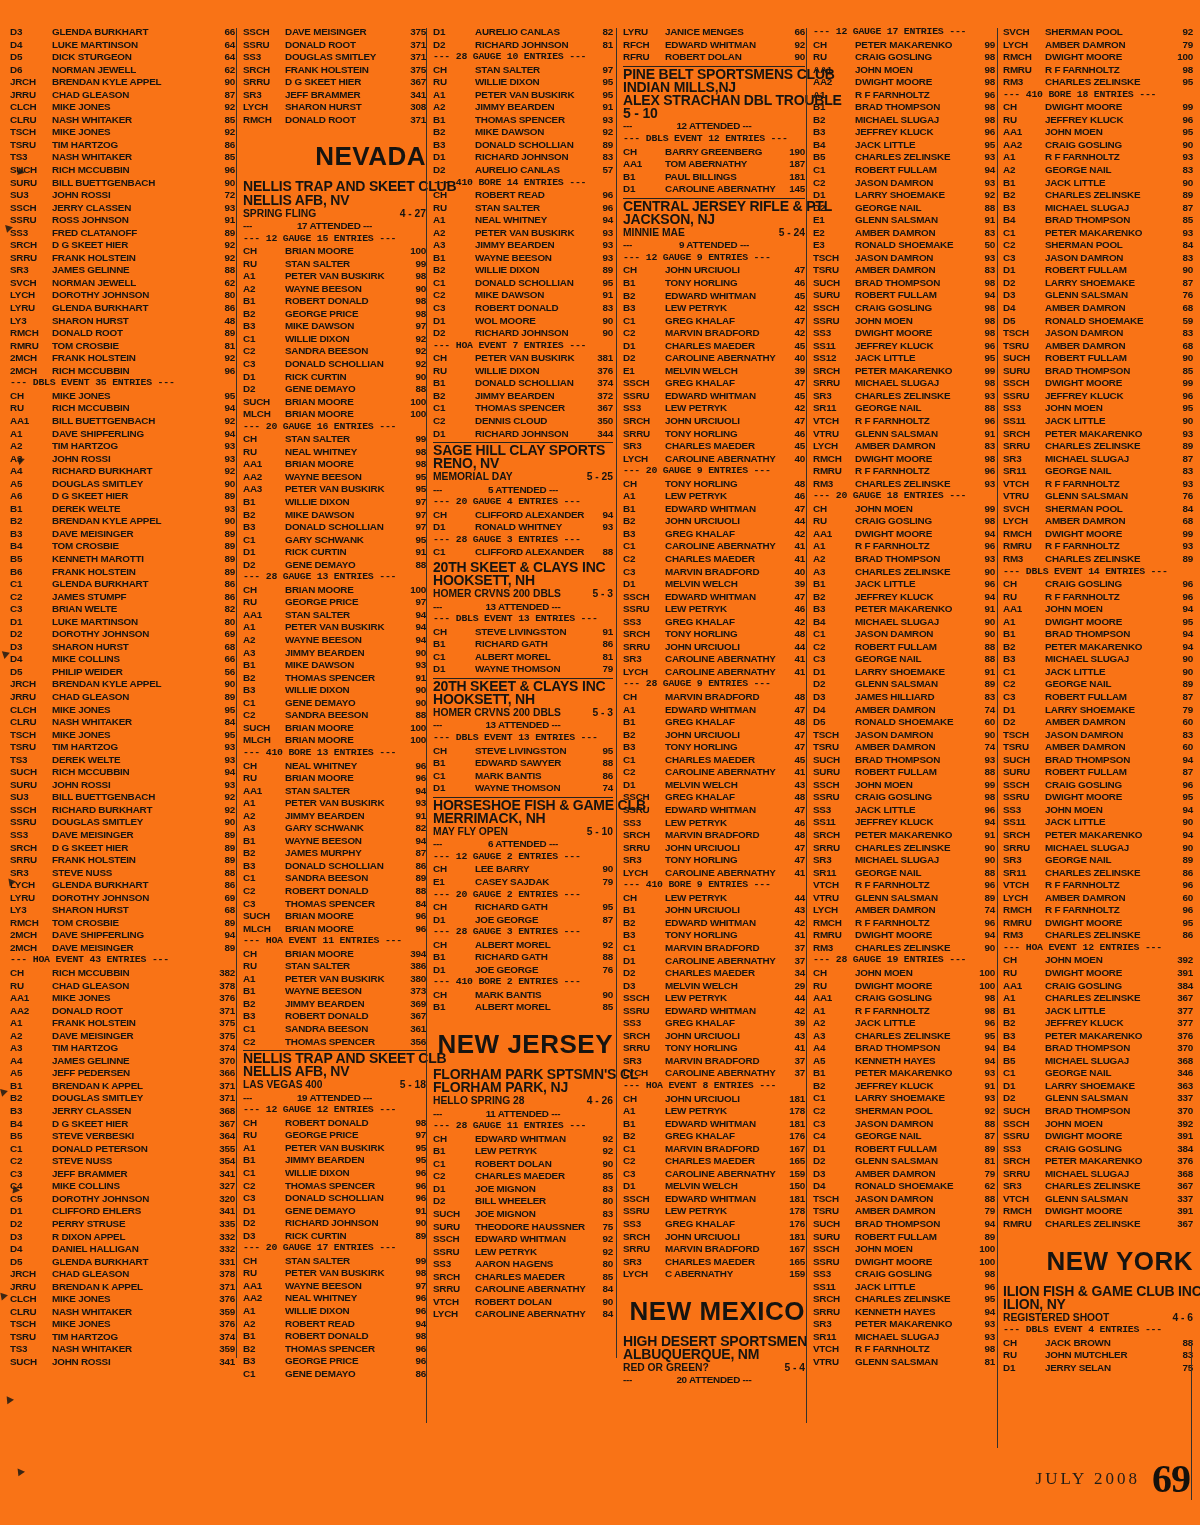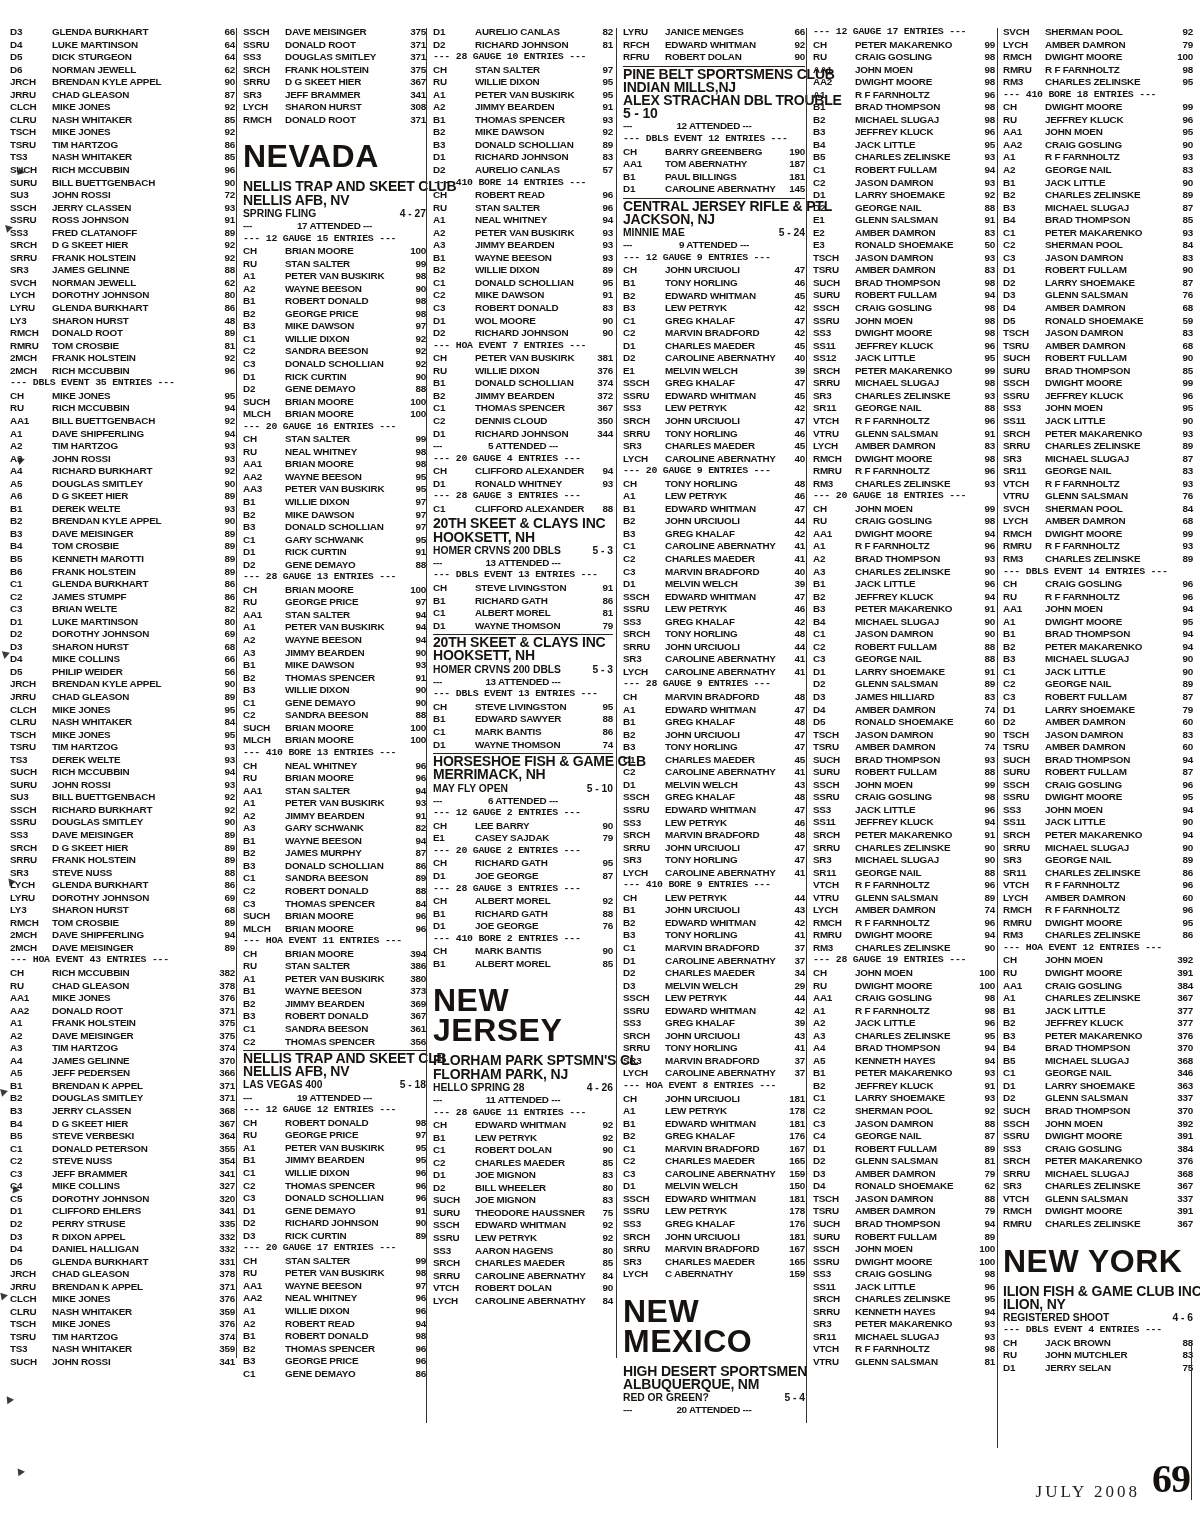--- a/index.html
+++ b/index.html
@@ -1,33 +1,33 @@
 <!DOCTYPE html>
 <html><head>
 <meta charset="utf-8">
 <style>
   html,body{margin:0;padding:0;background:#e8e6e0;}
-  .page{position:relative;width:1200px;height:1525px;background:#ffffff;overflow:hidden;
+  .page{position:relative;width:1200px;height:1525px;background:#f97316;overflow:hidden;
         font-family:"Liberation Sans",sans-serif;font-weight:700;color:#171410;}
   .col{position:absolute;top:26px;}
   .row{display:flex;align-items:baseline;line-height:12.55px;font-size:9.9px;letter-spacing:-0.25px;white-space:nowrap;}
   .cls{flex:none;width:42px;}
   .nm{flex:1;overflow:hidden;}
   .sc{flex:none;min-width:24px;text-align:right;}
   .hdr{line-height:12.55px;font-size:9.9px;letter-spacing:-0.25px;white-space:nowrap;font-family:Liberation Mono, monospace;}
   .att{position:relative;line-height:12.55px;font-size:9.9px;letter-spacing:-0.25px;text-align:center;}
   .att .dashes{position:absolute;left:0;top:0;}
-  .state{font-size:32px;line-height:30px;text-align:left;margin:15px 0 9px;letter-spacing:.5px;}
+  .state{font-size:26px;line-height:30px;text-align:right;margin:15px 0 9px;letter-spacing:.5px;}
   .club{margin-top:2px;}
   .club.rule{border-top:1.6px solid #26231e;padding-top:1px;}
   .club-line{line-height:13.2px;font-size:14px;letter-spacing:-0.2px;white-space:nowrap;}
   .club-ev{display:flex;justify-content:space-between;line-height:13.2px;font-size:10.3px;}
   .divider{position:absolute;width:1.4px;background:#35312b;}
   .artifact{position:absolute;width:0;height:0;border-style:solid;opacity:.85;}
-  .page-footer{position:absolute;left:990px;width:200px;top:1455px;display:flex;align-items:flex-end;justify-content:flex-end;gap:12px;}
+  .page-footer{position:absolute;left:990px;width:200px;top:1455px;display:flex;align-items:center;justify-content:flex-end;gap:12px;}
   .footer-month{font-family:"Liberation Serif",serif;font-weight:400;font-size:17px;letter-spacing:3px;color:#201c16;}
   .footer-page{font-family:"Liberation Serif",serif;font-weight:700;font-size:40px;letter-spacing:-1px;color:#14110c;}
 </style>
 </head>
 <body>
 
 <div class="page">
 
   <div id="columns-root">
       <div class="col" style="left: 10px; width: 225px;">
@@ -1173,20 +1173,28 @@
         </div>
         <div class="row">
           <span class="cls">C2</span>
           <span class="nm">DENNIS CLOUD</span>
           <span class="sc">350</span>
         </div>
         <div class="row">
           <span class="cls">D1</span>
           <span class="nm">RICHARD JOHNSON</span>
           <span class="sc">344</span>
+        </div>
+        <div class="club rule">
+          <div class="club-line">SAGE HILL CLAY SPORTS</div>
+          <div class="club-line">RENO, NV</div>
+          <div class="club-ev">
+            <span>MEMORIAL DAY</span>
+            <span>5 - 25</span>
+          </div>
         </div>
         <div class="att"><span class="dashes">---</span><span class="attx">5 ATTENDED ---</span></div>
         <div class="hdr">--- 20 GAUGE 4  ENTRIES ---</div>
         <div class="row">
           <span class="cls">CH</span>
           <span class="nm">CLIFFORD ALEXANDER</span>
           <span class="sc">94</span>
         </div>
         <div class="row">
           <span class="cls">D1</span>

